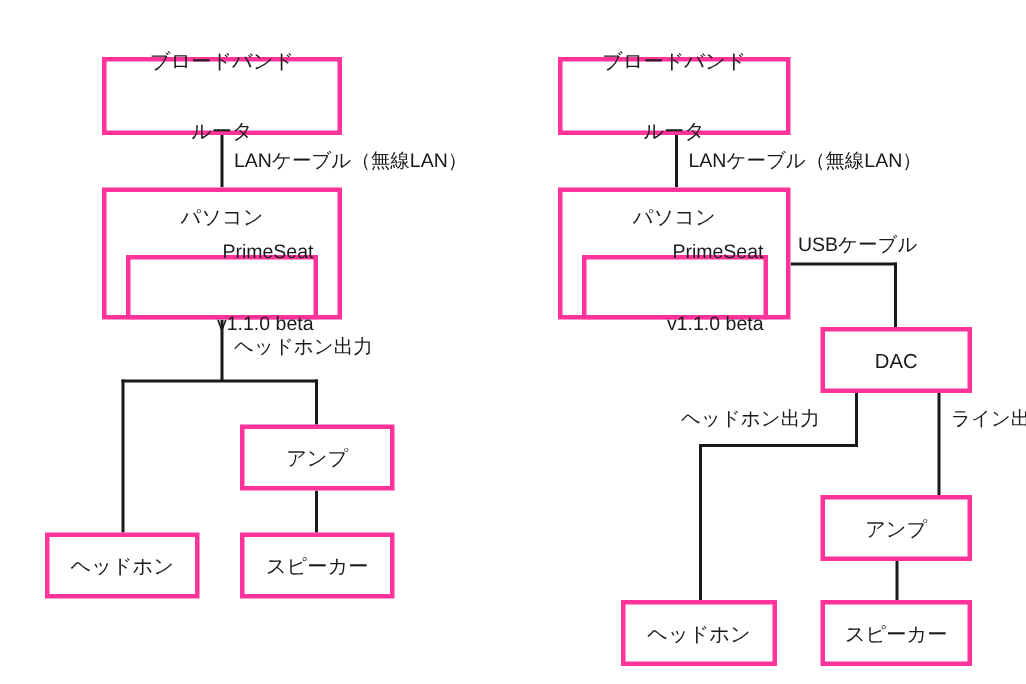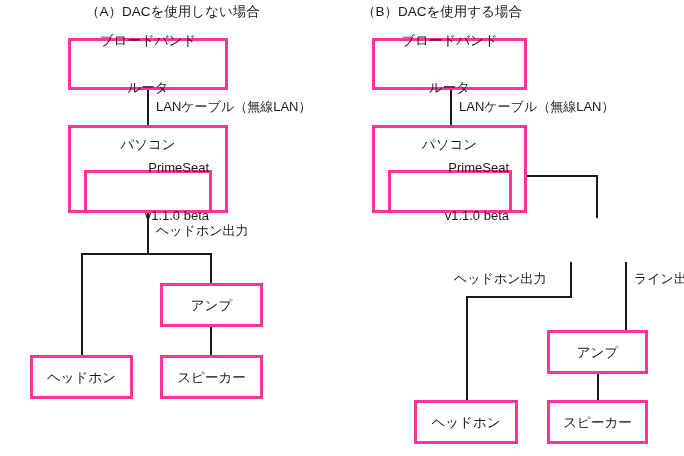--- a/index.html
+++ b/index.html
@@ -78,21 +78,20 @@
     z-index: 4;
     background: transparent;
     text-align: center;
   }
 </style>
 </head>
 <body>
 
 <div class="panel" id="panel-a">
 
-  <div class="panel-title" style="left:86px; top:4px;">（A）DACを使用しない場合</div>
 
   <div class="node" style="left:68px; top:38px; width:160px; height:52px;">
     <span class="line">ブロードバンド</span>
     <span class="line">ルータ</span>
   </div>
 
   <div class="conn v" style="left:147px; top:90px; height:35px;"></div>
   <div class="conn-label" style="left:156px; top:99px;">LANケーブル（無線LAN）</div>
 
   <div class="node" style="left:68px; top:125px; width:160px; height:88px; justify-content:flex-start; padding-top:7px;">
@@ -123,42 +122,45 @@
     <span class="line">ヘッドホン</span>
   </div>
 
   <div class="node" style="left:160px; top:355px; width:103px; height:44px;">
     <span class="line">スピーカー</span>
   </div>
 </div>
 
 <div class="panel" id="panel-b">
 
-  <div class="panel-title" style="left:20px; top:4px;">（B）DACを使用する場合</div>
 
   <div class="node" style="left:30px; top:38px; width:155px; height:52px;">
     <span class="line">ブロードバンド</span>
     <span class="line">ルータ</span>
   </div>
 
   <div class="conn v" style="left:108px; top:90px; height:35px;"></div>
   <div class="conn-label" style="left:117px; top:99px;">LANケーブル（無線LAN）</div>
 
   <div class="node" style="left:30px; top:125px; width:155px; height:88px; justify-content:flex-start; padding-top:7px;">
     <span class="line">パソコン</span>
   </div>
 
   <div class="node inner" style="left:46px; top:170px; width:124px; height:43px;">
     <span class="line mono-ish">PrimeSeat</span>
     <span class="line mono-ish">v1.1.0 beta</span>
   </div>
 
   <div class="conn h" style="left:185px; top:175px; width:71px;"></div>
   <div class="conn v" style="left:254px; top:175px; height:43px;"></div>
+  <div class="conn-label" style="left:190px; top:155px;">USBケーブル</div>
 
+  <div class="node" style="left:205px; top:218px; width:101px; height:44px;">
+    <span class="line">DAC</span>
+  </div>
 
   <div class="conn v" style="left:228px; top:262px; height:36px;"></div>
   <div class="conn h" style="left:124px; top:296px; width:106px;"></div>
   <div class="conn v" style="left:124px; top:296px; height:104px;"></div>
   <div class="conn-label" style="left:112px; top:271px;">ヘッドホン出力</div>
 
   <div class="conn v" style="left:283px; top:262px; height:68px;"></div>
   <div class="conn-label" style="left:292px; top:271px;">ライン出力</div>
 
   <div class="node" style="left:205px; top:330px; width:101px; height:44px;">

